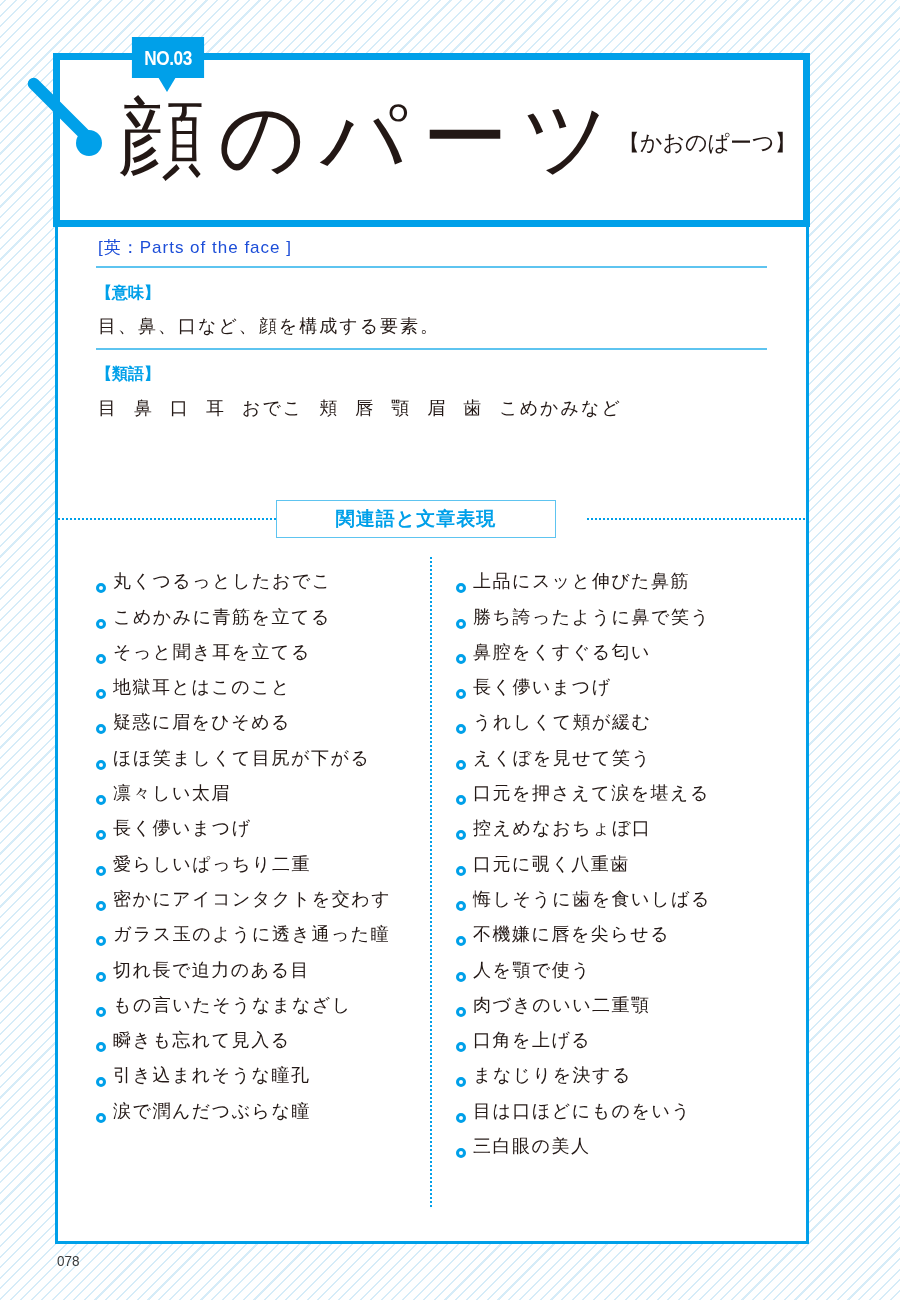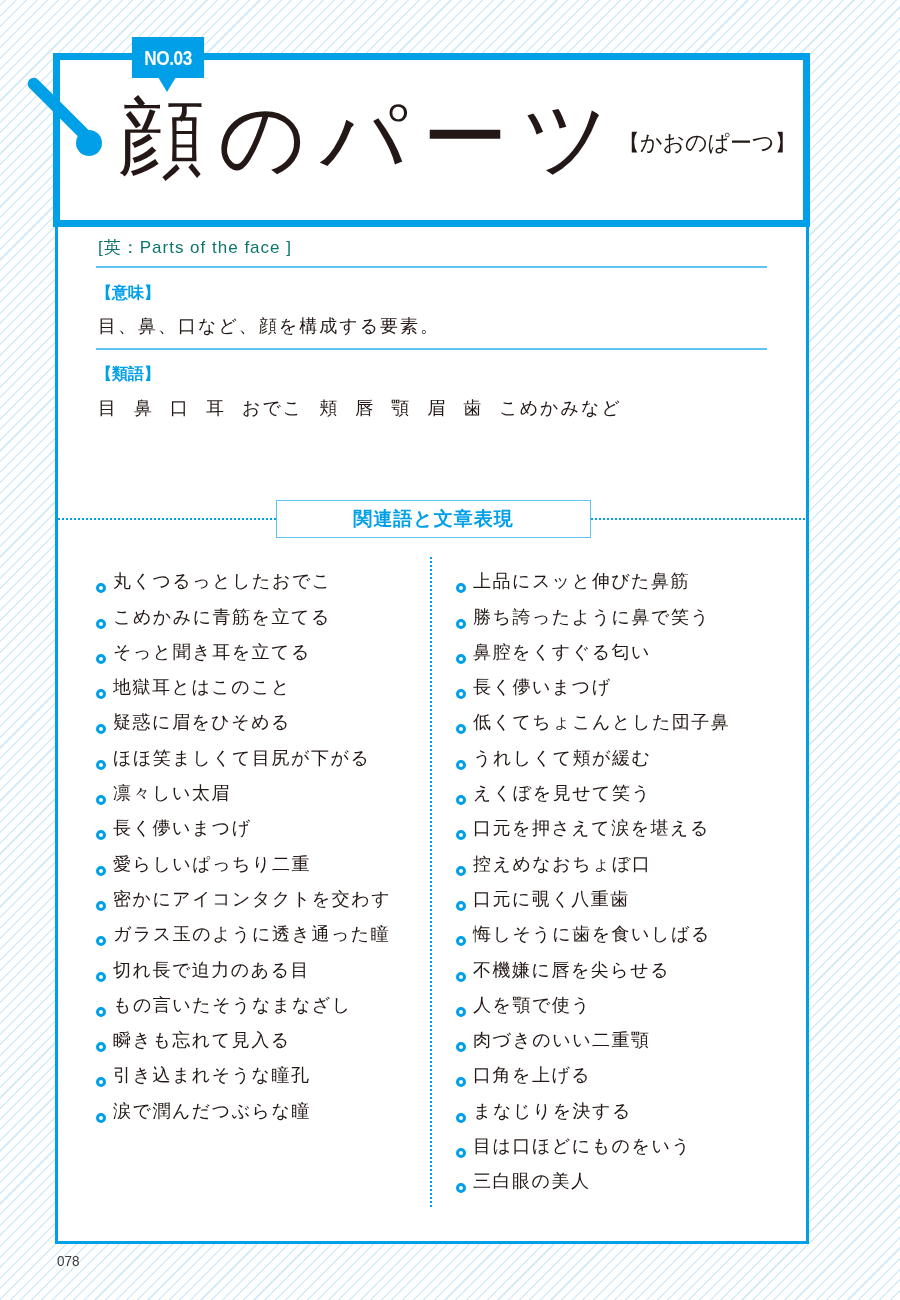--- a/index.html
+++ b/index.html
@@ -98,21 +98,21 @@
     border: 3px solid #00a0e9;
     border-top: none;
     z-index: 1;
   }
   .english {
     position: absolute;
     left: 98px; top: 236px;
     font-family: "Liberation Sans", sans-serif;
     font-size: 17px;
     letter-spacing: 1px;
-    color: #0f766e;
+    color: #1d4ed8;
     z-index: 3;
   }
   .rule {
     position: absolute;
     left: 96px;
     width: 671px;
     height: 2px;
     background: #5ec4f0;
     z-index: 3;
   }
@@ -151,21 +151,21 @@
   .dotline {
     position: absolute;
     top: 518px;
     height: 0;
     border-top: 2px dotted #00a0e9;
     z-index: 3;
   }
   .section-title {
     position: absolute;
     left: 276px; top: 500px;
-    width: 315px; height: 38px;
+    width: 280px; height: 38px;
     border: 1.5px solid #5ec4f0;
     background: #fff;
     color: #00a0e9;
     font-weight: bold;
     font-size: 19px;
     display: flex; align-items: center; justify-content: center;
     letter-spacing: 1px;
     z-index: 4;
   }
   .vdots {
@@ -332,24 +332,20 @@
   <li>
       <span class="bullet"></span>
       <span>鼻腔をくすぐる匂い</span>
     </li>
   <li>
       <span class="bullet"></span>
       <span>長く儚いまつげ</span>
     </li>
   <li>
       <span class="bullet"></span>
-      <span>低くてちょこんとした団子鼻</span>
-    </li>
-  <li>
-      <span class="bullet"></span>
       <span>うれしくて頬が緩む</span>
     </li>
   <li>
       <span class="bullet"></span>
       <span>えくぼを見せて笑う</span>
     </li>
   <li>
       <span class="bullet"></span>
       <span>口元を押さえて涙を堪える</span>
     </li>

